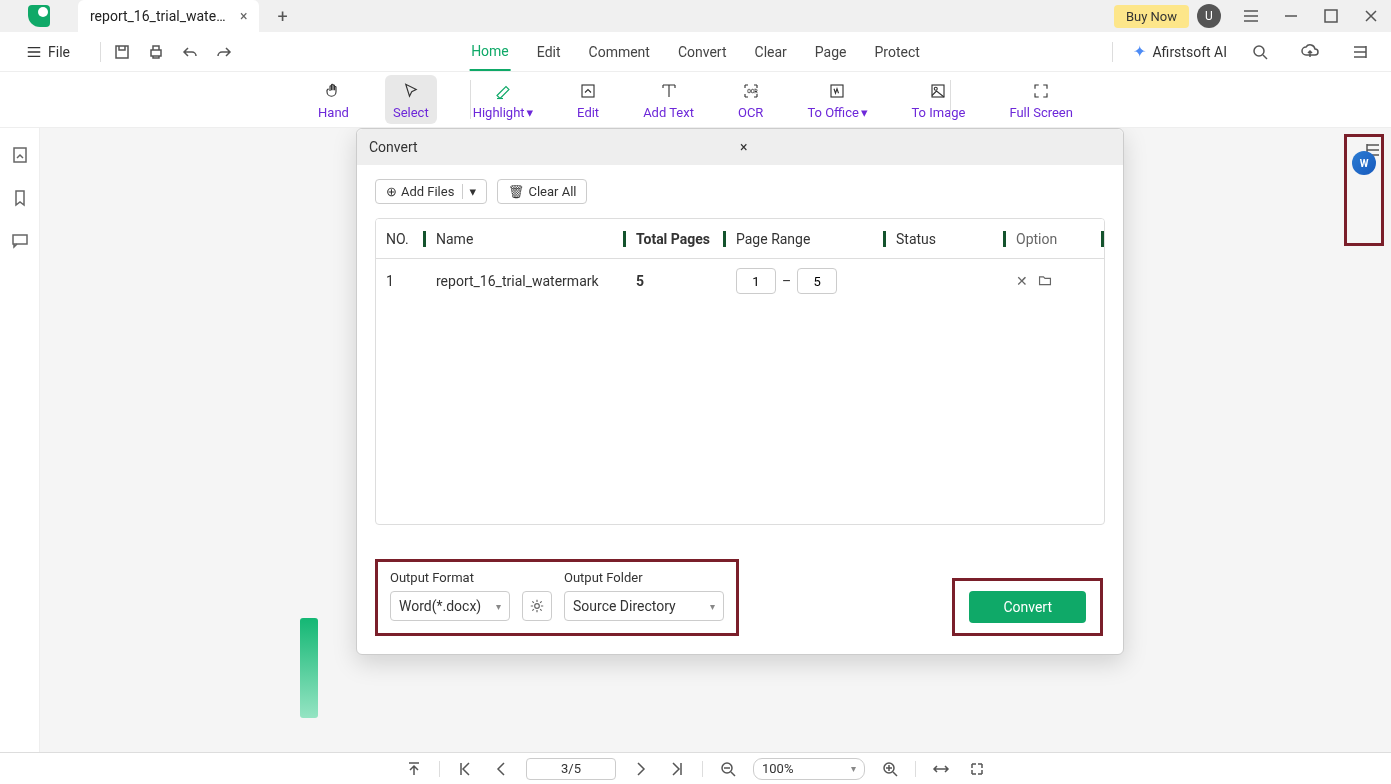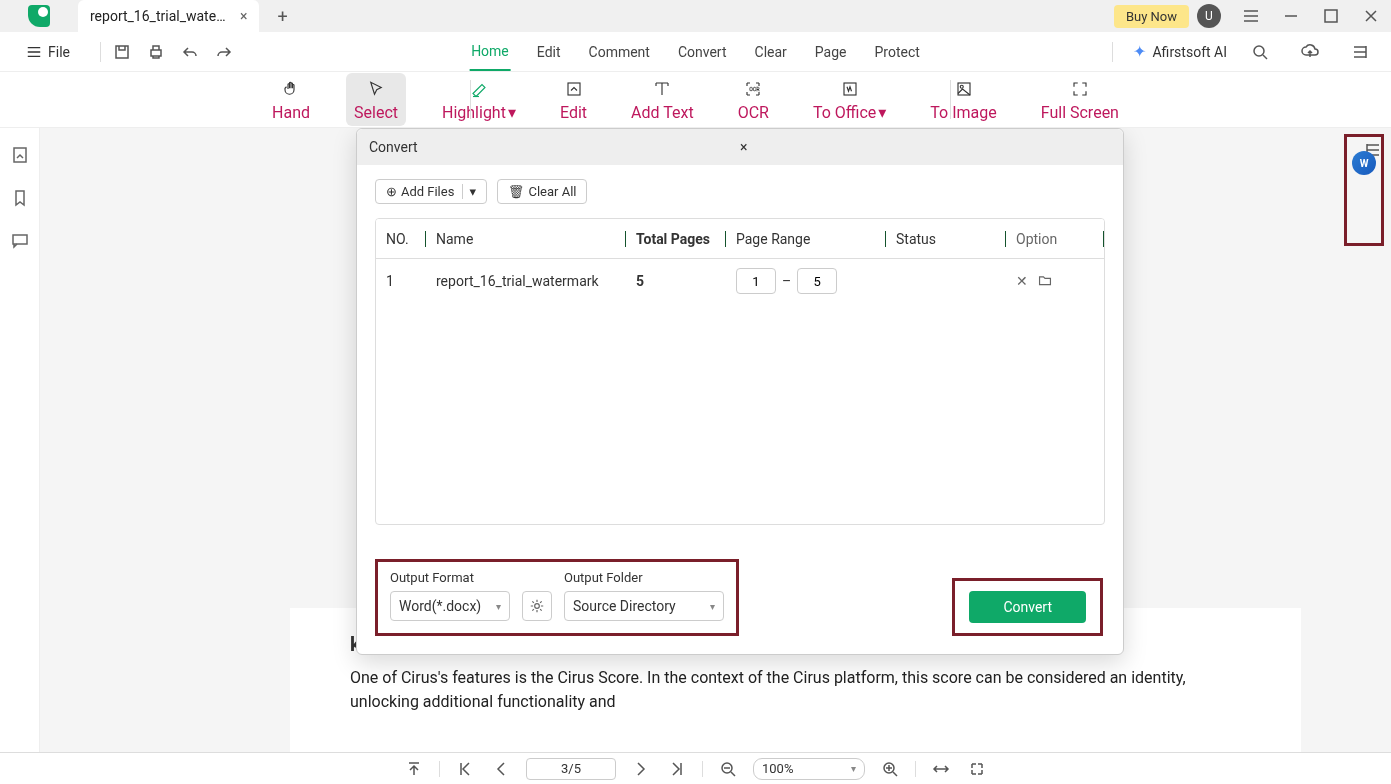--- a/index.html
+++ b/index.html
@@ -34,21 +34,21 @@
 
 
 .ribbon { height: 56px; background: #fff; display: flex; align-items: center; justify-content: center; gap: 28px; border-bottom: 1px solid #eee; position: relative; }
 .ribbon .r-sep { position: absolute; top: 8px; bottom: 8px; width: 1px; background: #ddd; }
 .r-sep.s1 { left: 470px; }
 .r-sep.s2 { left: 950px; }
 .ribbon-item { display: flex; flex-direction: column; align-items: center; gap: 2px; padding: 4px 8px; border-radius: 6px; cursor: pointer; }
 .ribbon-item.selected { background: #e8e8e8; }
 .ribbon-item .ri-ic { height: 24px; display: flex; align-items: center; justify-content: center; color: #333; }
 .ribbon-item.highlight .ri-ic svg { stroke: #0fa968; }
-.ribbon-item span { font-size: 16px; color: #be185d; }
+.ribbon-item span { font-size: 13px; color: #6d28d9; }
 .caret { font-size: 10px; margin-left: 2px; color: #666; }
 
 
 .main { position: relative; height: calc(784px - 32px - 40px - 56px - 32px); background: #f5f5f5; display: flex; }
 .sidebar-left { width: 40px; background: #fff; display: flex; flex-direction: column; align-items: center; gap: 22px; padding-top: 18px; border-right: 1px solid #eee; }
 .sidebar-left div { cursor: pointer; color: #666; }
 .doc-canvas { flex: 1; position: relative; overflow: hidden; }
 .doc-page { position: absolute; left: 250px; right: 90px; top: 480px; bottom: 0; background: #fff; padding: 24px 60px; }
 .doc-page h2 { font-size: 20px; margin-bottom: 10px; }
 .doc-page p { font-size: 16px; line-height: 1.5; color: #222; }
@@ -61,21 +61,21 @@
 
 .dialog { position: absolute; top: 0; left: 316px; width: 768px; height: 527px; background: #fff; border: 1px solid #ccc; border-radius: 6px; box-shadow: 0 8px 24px rgba(0,0,0,.15); display: flex; flex-direction: column; }
 .dialog-header { height: 36px; background: #eee; display: flex; align-items: center; padding: 0 12px; border-radius: 6px 6px 0 0; }
 .dialog-header span { flex: 1; color: #333; }
 .dlg-close { cursor: pointer; color: #666; }
 .dialog-toolbar { padding: 14px 18px; display: flex; gap: 10px; }
 .d-btn { border: 1px solid #ccc; background: #fff; border-radius: 4px; padding: 4px 10px; display: flex; align-items: center; gap: 4px; cursor: pointer; font-size: 13px; }
 .d-btn .caret-split { border-left: 1px solid #ccc; padding-left: 6px; margin-left: 4px; }
 .dlg-table { flex: 1; border: 1px solid #ddd; margin: 0 18px; border-radius: 4px; overflow: hidden; }
 .th-row { display: flex; background: #fff; border-bottom: 1px solid #ddd; height: 40px; align-items: center; font-size: 14px; color: #333; }
-.th-row > div { border-right: 1px solid #14532d; padding: 0 10px; }
+.th-row > div { border-right: 3px solid #14532d; padding: 0 10px; }
 .td-row { display: flex; height: 44px; align-items: center; font-size: 14px; color: #333; }
 .td-row > div { padding: 0 10px; }
 .col-no { width: 50px; }
 .col-name { width: 200px; }
 .col-tp { width: 100px; font-weight: bold; }
 .col-pr { width: 160px; display: flex; align-items: center; gap: 6px; }
 .col-status { width: 120px; }
 .col-opt { flex: 1; display: flex; justify-content: flex-start; gap: 10px; color: #666; padding-left: 20px; }
 .col-opt span { cursor: pointer; }
 .page-input { width: 40px; height: 26px; border: 1px solid #ccc; border-radius: 4px; text-align: center; font-size: 13px; }
@@ -298,24 +298,20 @@
           <path d="M5 2h8v14l-4-3-4 3z"></path>
         </svg></div>
     <div><svg viewBox="0 0 18 18">
           <rect x="2" y="3" width="14" height="9"></rect>
           <path d="M6 12l-3 3v-3"></path>
         </svg></div>
   </div>
 
   <div class="doc-canvas">
     <div class="green-strip"></div>
-    <div class="doc-page">
-      <h2>key Features of Cirus</h2>
-      <p>One of Cirus's features is the Cirus Score. In the context of the Cirus platform, this score can be considered an identity, unlocking additional functionality and</p>
-    </div>
 
     <div class="collapse-right">
         <svg viewBox="0 0 18 18">
           <path d="M3 4h12M3 9h12M3 14h12"></path>
           <path d="M3 3v12"></path>
         </svg>
       </div>
     <div class="sidebar-right-top">
       <div class="word-badge">W</div>
     </div>

